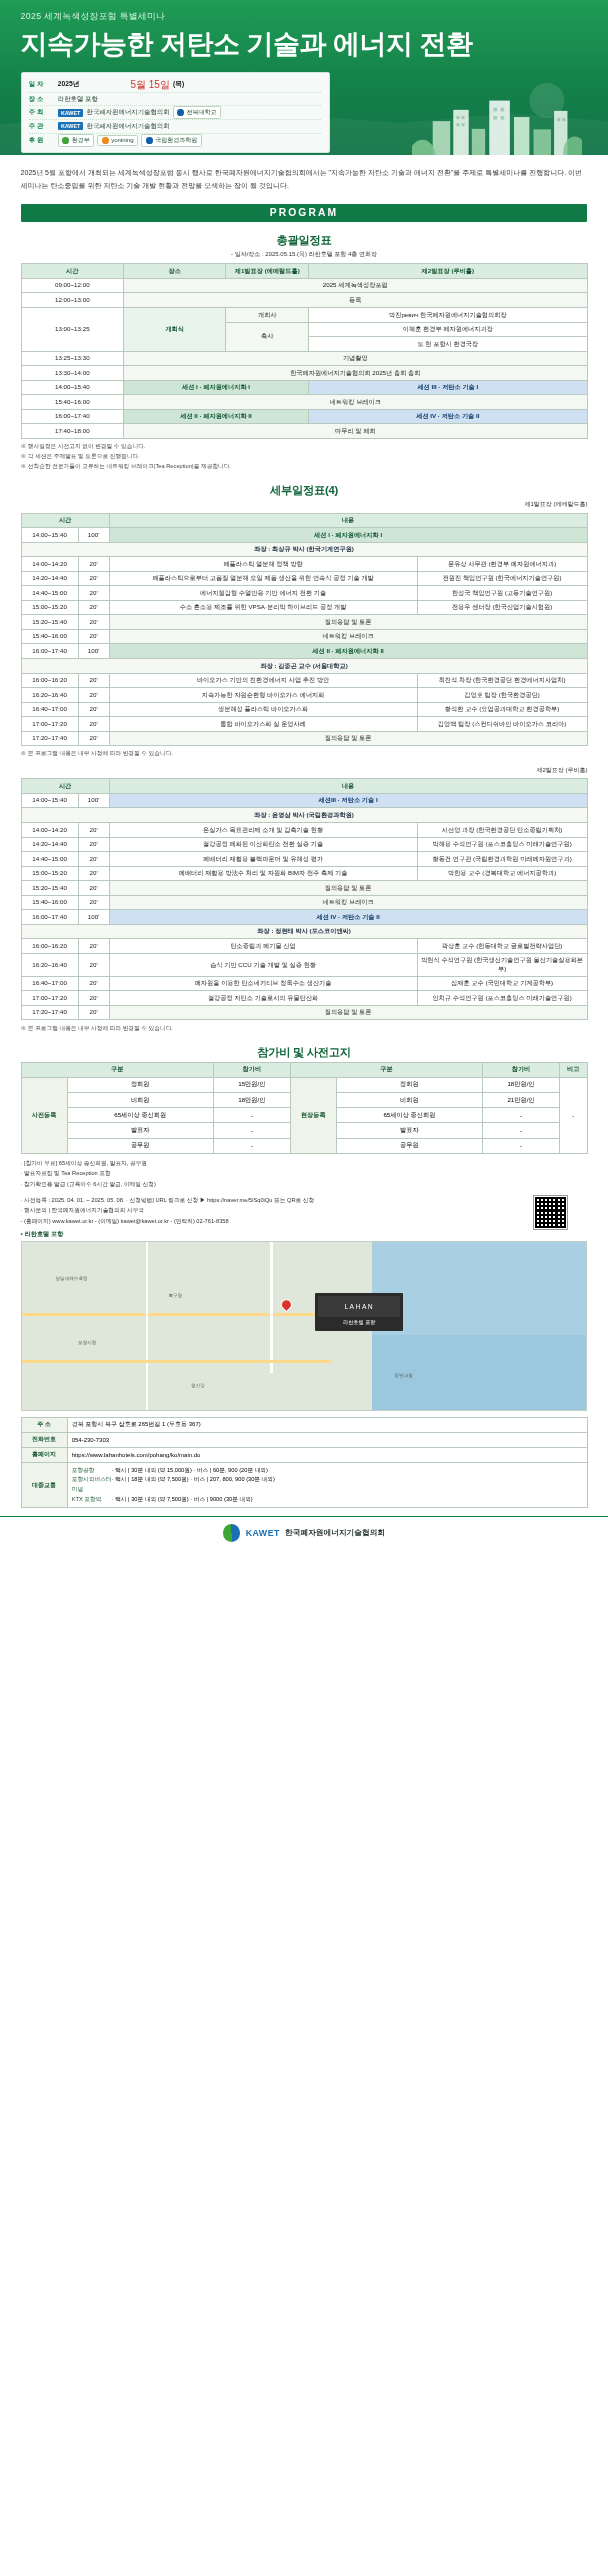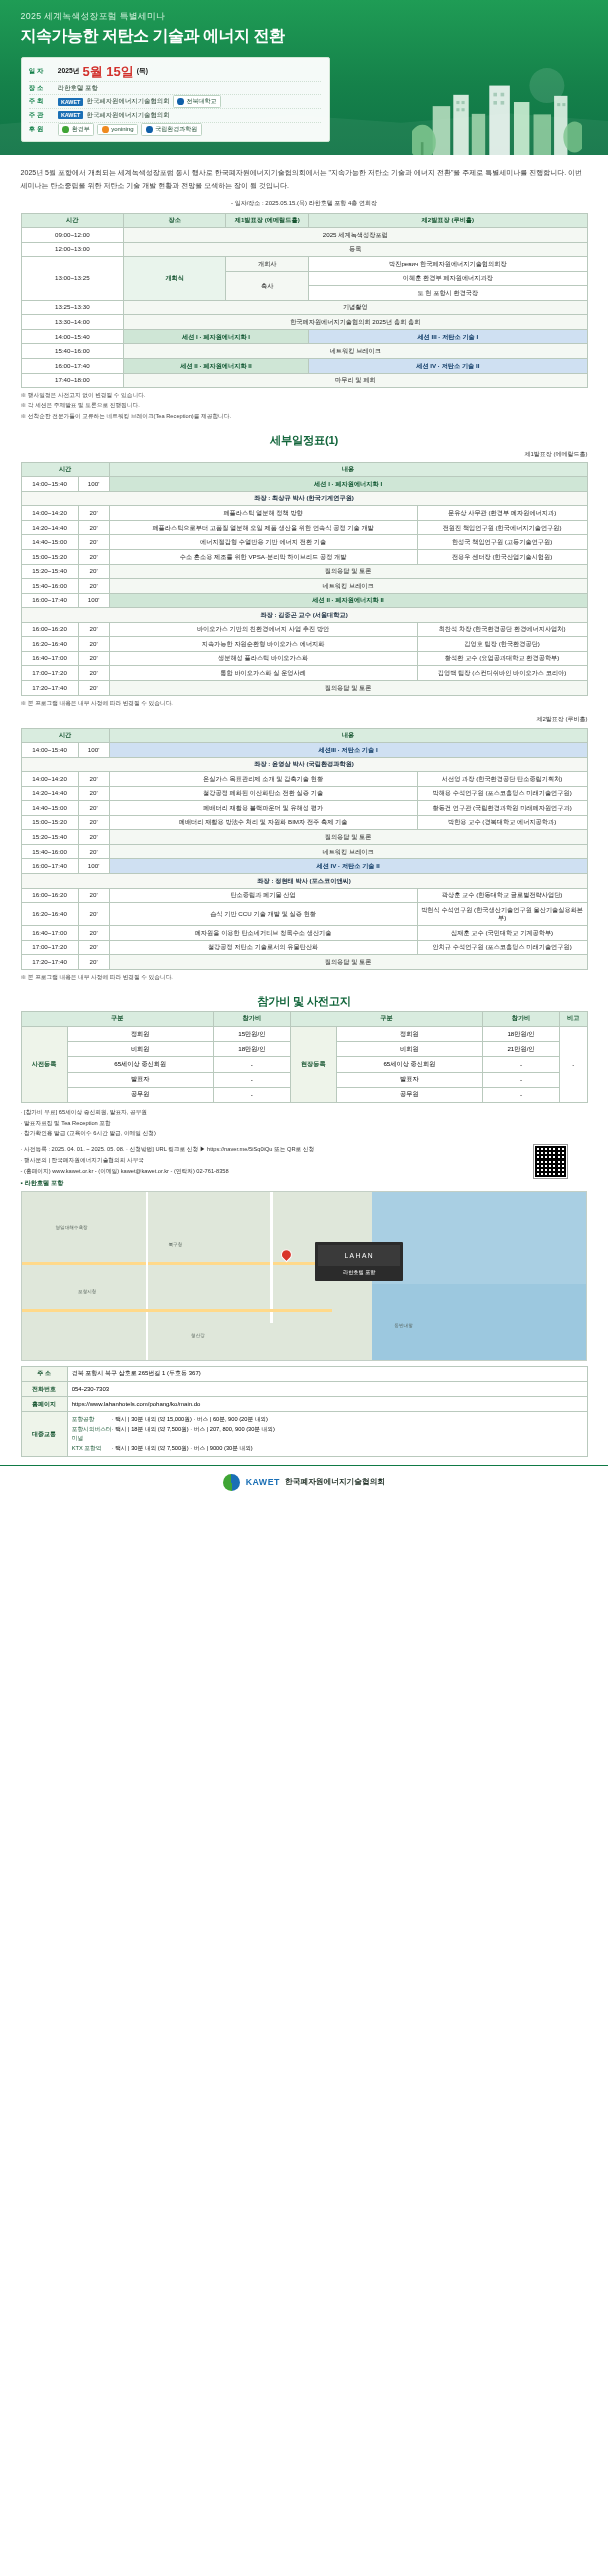--- a/index.html
+++ b/index.html
@@ -22,41 +22,41 @@
     position:absolute; left:0; right:0; bottom:0; height:77px;
     background:#ffffff;
     clip-path: polygon(0 60%, 12% 52%, 30% 62%, 48% 48%, 66% 58%, 84% 46%, 100% 56%, 100% 100%, 0 100%);
     opacity:0.06;
   }
   .hdr-inner { position:relative; padding: 11.3px 20.6px 0 20.6px; }
   .hdr-sub {
     color:#d7f2df; font-size:8.8px; letter-spacing:0.3px; margin-bottom:3.1px;
   }
   .hdr-title {
-    color:#ffffff; font-size:16px; font-weight:bold; letter-spacing:-0.5px;
+    color:#ffffff; font-size:27px; font-weight:bold; letter-spacing:-0.5px;
     margin-bottom: 9.3px;
   }
   .hdr-body { display:flex; align-items:flex-start; }
   .info-box {
     background:rgba(255,255,255,0.96);
     border:0.5px solid #d2e7d6;
     border-radius:2.1px;
     width: 309px;
     padding: 5.2px 7.2px;
     font-size: 6.7px;
     color:#1c3f2c;
   }
   .info-row { display:flex; align-items:center; min-height:13.4px; border-bottom:0.5px dotted #cfe0d3; }
   .info-row:last-child { border-bottom:none; }
   .info-label {
     width:29px; flex:none; color:#14804a; font-weight:bold; font-size:6.4px;
   }
   .info-val { flex:1; display:flex; align-items:center; flex-wrap:wrap; gap:3.1px; font-size:6.7px; }
   .date-strong { font-weight:bold; color:#111; }
-  .date-red { color:#d2322d; font-weight:bold; font-size:13px; }
+  .date-red { color:#d2322d; font-weight:normal; font-size:10px;margin-left:48px; }
   .org-chip {
     display:inline-flex; align-items:center; gap:2.1px;
     background:#1a6fb5; color:#fff; font-size:5.4px; font-weight:bold;
     padding:1px 3.1px; border-radius:1px;
   }
   .org-text { font-size:6.4px; color:#15321f; }
   .logo-pill {
     display:inline-flex; align-items:center; gap:2.6px;
     border:0.5px solid #bcd3c2; background:#fff; border-radius:1.5px;
     padding:1px 3.6px; font-size:6px; color:#194a2e;
@@ -288,21 +288,23 @@
             <rect x="17" y="150" width="5" height="25" fill="#4f9a63" opacity="0.9"></rect>
             <ellipse cx="316" cy="140" rx="22" ry="30" fill="#7cc48d" opacity="0.8"></ellipse>
           </svg>
         </div>
       </div>
     </div>
   </div>
 
   <div class="intro">2025년 5월 포항에서 개최되는 세계녹색성장포럼 동시 행사로 한국폐자원에너지기술협의회에서는 "지속가능한 저탄소 기술과 에너지 전환"을 주제로 특별세미나를 진행합니다. 이번 세미나는 탄소중립을 위한 저탄소 기술 개발 현황과 전망을 모색하는 장이 될 것입니다.</div>
 
-
+  <div class="program-banner">PROGRAM</div>
+
+  <div class="sec-title">총괄일정표</div>
   <div class="sec-sub-center">- 일자/장소 : 2025.05.15.(목) 라한호텔 포항 4층 연회장</div>
 
   <table class="tbl">
     <thead>
       <tr>
         <th style="width:57px">시간</th>
         <th style="width:57px">장소</th>
         <th>제1발표장 (에메랄드홀)</th>
         <th style="width:155px">제2발표장 (루비홀)</th>
       </tr>
@@ -356,21 +358,21 @@
         <td colspan="3" class="band-light">마무리 및 폐회</td>
       </tr>
     </tbody>
   </table>
   <div class="note">
     <div>※ 행사일정은 사전고지 없이 변경될 수 있습니다.</div>
     <div>※ 각 세션은 주제발표 및 토론으로 진행됩니다.</div>
     <div>※ 선착순한 전문가들이 교류하는 네트워킹 브레이크(Tea Reception)를 제공합니다.</div>
   </div>
 
-  <div class="sec-title">세부일정표(1)</div>
+  <div class="sec-title">세부일정표(4)</div>
   <div class="sec-sub-right">제1발표장 (에메랄드홀)</div>
 
   <table class="tbl">
     <thead>
       <tr>
         <th style="width:88px" colspan="2">시간</th>
         <th colspan="2">내용</th>
       </tr>
     </thead>
     <tbody>

